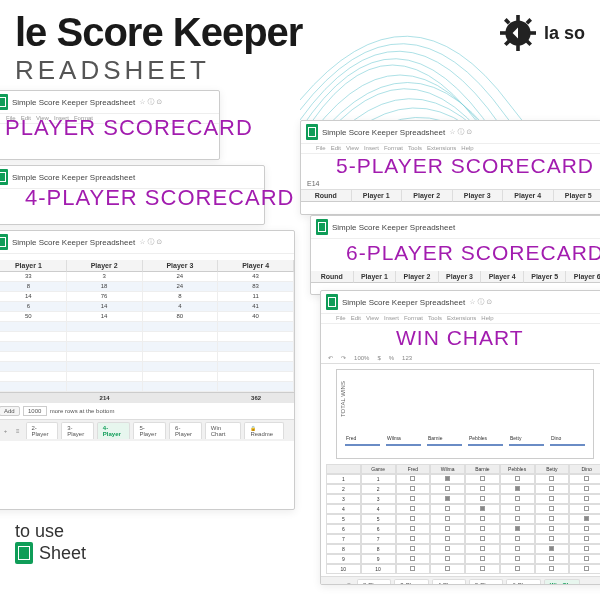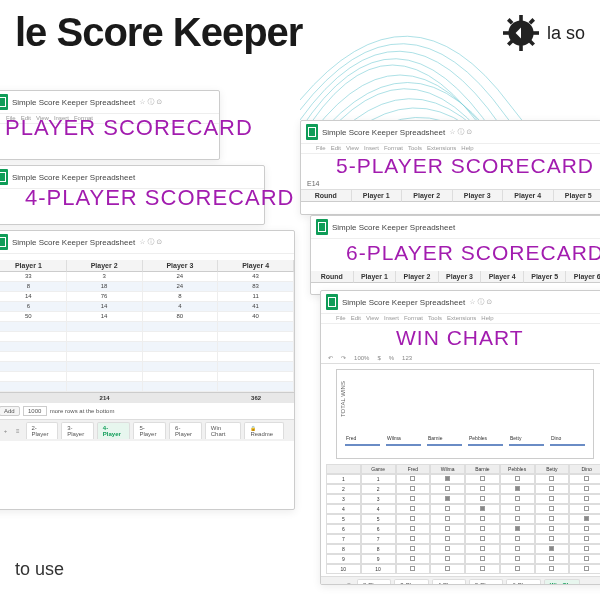--- a/index.html
+++ b/index.html
@@ -22,21 +22,21 @@
     position: absolute;
     top: 10px; left: 15px;
     z-index: 2;
   }
   .header .t1 {
     font-size: 40px; font-weight: 700; color: #1a1a1a; letter-spacing: -1px;
   }
   .header .t2 {
     font-size: 26px; font-weight: 300; color: #555; letter-spacing: 4px;
   }
-  .logo { position: absolute; top: 15px; right: 15px; z-index: 3; font-weight: 400; color: #222; display: flex; align-items: center; gap: 8px; }
+  .logo { position: absolute; top: 15px; right: 15px; z-index: 3; font-weight: 700; color: #222; display: flex; align-items: center; gap: 8px; }
   .logo-gear { width: 36px; height: 36px; }
 
   .card {
     position: absolute;
     border: 1px solid #ccc;
     background: #fff;
     box-shadow: 0 2px 8px rgba(0,0,0,0.08);
     border-radius: 2px;
     font-size: 7px;
     color: #333;
@@ -81,21 +81,21 @@
 
   
   .chart-area { height: 90px; margin: 5px 15px; border: 1px solid #ccc; position: relative; display: flex; align-items: flex-end; gap: 6px; padding: 4px 8px 12px; }
   .bar-wrap { flex: 1; display: flex; flex-direction: column; align-items: center; }
   .bar { width: 100%; background: #8faadc; border: 1px solid #6a8cc5; position: relative; }
   .bar-label { font-size: 5px; color: #333; position: absolute; top: -10px; white-space: nowrap; }
   .y-label { position: absolute; left: -12px; top: 30%; transform: rotate(-90deg); font-size: 6px; color: #666; }
 
   .footer-note {
     position: absolute;
-    bottom: 20px; left: 15px;
+    bottom: 36px; left: 15px;
     font-size: 18px; color: #333;
     display: flex; align-items: center; gap: 6px;
   }
   .footer-note .icon { width: 18px; height: 22px; background: #0f9d58; border-radius: 2px; position: relative; }
   .footer-note .icon::after { content:""; position:absolute; top:4px; left:3px; right:3px; bottom:4px; border:1.5px solid #fff; }
 
   .wins-table { margin: 2px 5px; }
   .wins-table .hr { display: flex; background: #eee; font-size: 5px; }
   .wins-table .hr div, .wins-table .r div { flex: 1; padding: 1px 2px; border: 0.5px solid #ddd; text-align: center; }
   .wins-table .r { display: flex; font-size: 5px; }
@@ -126,20 +126,21 @@
     <path d="M0,230 Q110,70 215,225 T400,225"></path>
     <path d="M0,240 Q115,80 220,232 T400,232"></path>
     <path d="M0,250 Q118,90 225,240 T400,240"></path>
     <path d="M20,260 Q120,100 230,248 T400,248"></path>
   </g>
 </svg>
 </div>
 
 <div class="header">
   <div class="t1">le Score Keeper</div>
+  <div class="t2">READSHEET</div>
 </div>
 
 <div class="logo">
   <svg class="logo-gear" viewBox="0 0 40 40">
     <circle cx="20" cy="20" r="14" fill="#222"></circle>
     <g fill="#222">
         <rect x="18" y="0" width="4" height="8"></rect>
         <rect x="18" y="32" width="4" height="8"></rect>
         <rect x="0" y="18" width="8" height="4"></rect>
         <rect x="32" y="18" width="8" height="4"></rect>
@@ -514,14 +515,18 @@
     <span class="tab">4-Player</span>
     <span class="tab">5-Player</span>
     <span class="tab">6-Player</span>
     <span class="tab active">Win Cha</span>
   </div>
 </div>
 
 <div class="footer-note">
   <div>
     <div>to use</div>
+    <div style="display:flex;align-items:center;gap:6px">
+      <span class="icon"></span>
+      <span>Sheet</span>
+    </div>
   </div>
 </div>
 
 </body></html>

